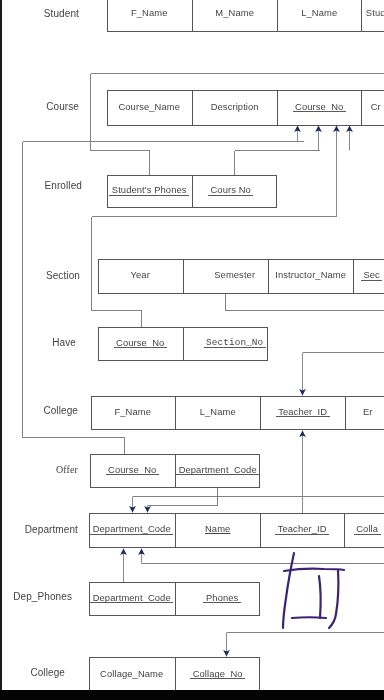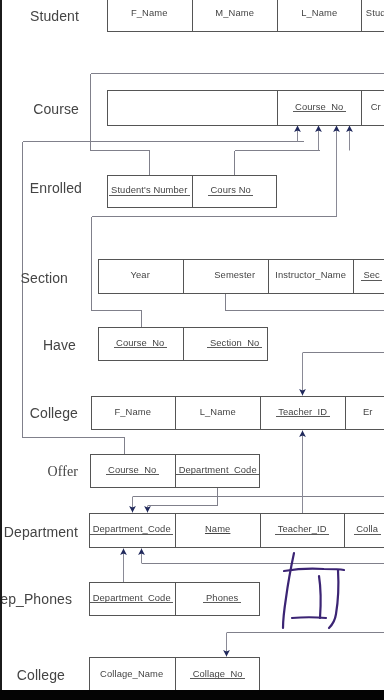--- a/index.html
+++ b/index.html
@@ -5,21 +5,21 @@
 <style>
   html,body{margin:0;padding:0;background:#fff;}
   body{width:384px;height:700px;font-family:"Liberation Sans",sans-serif;overflow:hidden;}
   #stage{position:relative;width:384px;height:700px;overflow:hidden;background:#fff;}
 
   .edge-left{position:absolute;left:0;top:0;width:2px;height:692px;background:#1b1b1b;}
   .bottom-band{position:absolute;left:0;top:690px;width:384px;height:10px;background:#040404;}
 
   svg.links{position:absolute;left:0;top:0;width:384px;height:700px;pointer-events:none;}
 
-  .rel-label{position:absolute;font-size:14px;line-height:1;color:#444;white-space:nowrap;
+  .rel-label{position:absolute;font-size:10px;line-height:1;color:#444;white-space:nowrap;
              letter-spacing:.1px;}
 
   .tbl{position:absolute;box-sizing:border-box;border:1.3px solid #555;background:#fff;}
   .cell{position:absolute;top:0;bottom:0;box-sizing:border-box;
         display:flex;align-items:center;justify-content:center;
         font-size:9.4px;color:#444;white-space:nowrap;letter-spacing:.1px;
         padding-bottom:4px;}
   .cell.div{border-left:1.3px solid #555;}
   .pk u{text-decoration:none;position:relative;}
   .pk u::after{content:"";position:absolute;left:-2.5px;right:-2.5px;bottom:-0.5px;
@@ -84,57 +84,63 @@
         </div>
         <div class="cell div" style="left: 168.7px; width: 84px;">
           <span>L_Name</span>
         </div>
         <div class="cell div" style="left: 252.7px; width: 29px;">
           <span>Stud</span>
         </div>
       </div>
       <div class="rel-label" style="right: 305px; top: 102px; margin-left: 25px;">Course</div>
       <div class="tbl" style="left: 107px; top: 90px; width: 283px; height: 36px;">
+        <div class="cell" style="left: -1.3px; width: 85px;">
+          <span>Course_Name</span>
+        </div>
+        <div class="cell div" style="left: 83.7px; width: 85px;">
+          <span>Description</span>
+        </div>
         <div class="cell div pk" style="left: 168.7px; width: 84px;">
           <u>Course_No</u>
         </div>
         <div class="cell div" style="left: 252.7px; width: 29px;">
           <span>Cr</span>
         </div>
       </div>
       <div class="rel-label" style="right: 302px; top: 181px;">Enrolled</div>
       <div class="tbl" style="left: 107px; top: 175px; width: 170px; height: 33px;">
         <div class="cell pk" style="left: -1.3px; width: 85px;">
-          <u>Student's Number</u>
+          <u>Student's Phones</u>
         </div>
         <div class="cell div pk" style="left: 83.7px; width: 77px;">
           <u>Cours No</u>
         </div>
       </div>
-      <div class="rel-label" style="right: 316px; top: 271px;">Section</div>
+      <div class="rel-label" style="right: 304px; top: 271px;">Section</div>
       <div class="tbl" style="left: 98px; top: 259px; width: 292px; height: 35px;">
         <div class="cell" style="left: -1.3px; width: 85px;">
           <span>Year</span>
         </div>
         <div class="cell div" style="left: 83.7px; width: 85px; padding-left: 18px;">
           <span>Semester</span>
         </div>
         <div class="cell div" style="left: 168.7px; width: 85px;">
           <span>Instructor_Name</span>
         </div>
         <div class="cell div pk" style="left: 253.7px; width: 37px;">
           <u>Sec</u>
         </div>
       </div>
       <div class="rel-label" style="right: 308px; top: 338px;">Have</div>
       <div class="tbl" style="left: 98px; top: 327px; width: 170px; height: 34px;">
         <div class="cell pk" style="left: -1.3px; width: 85px;">
           <u>Course_No</u>
         </div>
-        <div class="cell div pk" style="left: 83.7px; width: 103px;">
+        <div class="cell div pk" style="left: 83.7px; width: 103px; font-family: Liberation Mono, monospace;">
           <u>Section_No</u>
         </div>
       </div>
       <div class="rel-label" style="right: 306px; top: 406px;">College</div>
       <div class="tbl" style="left: 91px; top: 396px; width: 299px; height: 34px;">
         <div class="cell" style="left: -1.3px; width: 84px;">
           <span>F_Name</span>
         </div>
         <div class="cell div" style="left: 82.7px; width: 85px;">
           <span>L_Name</span>

